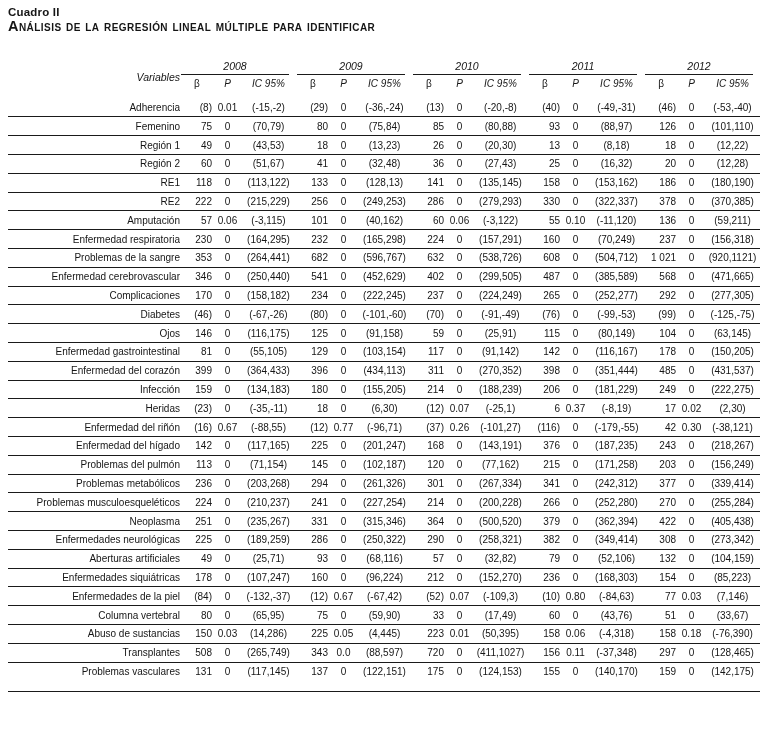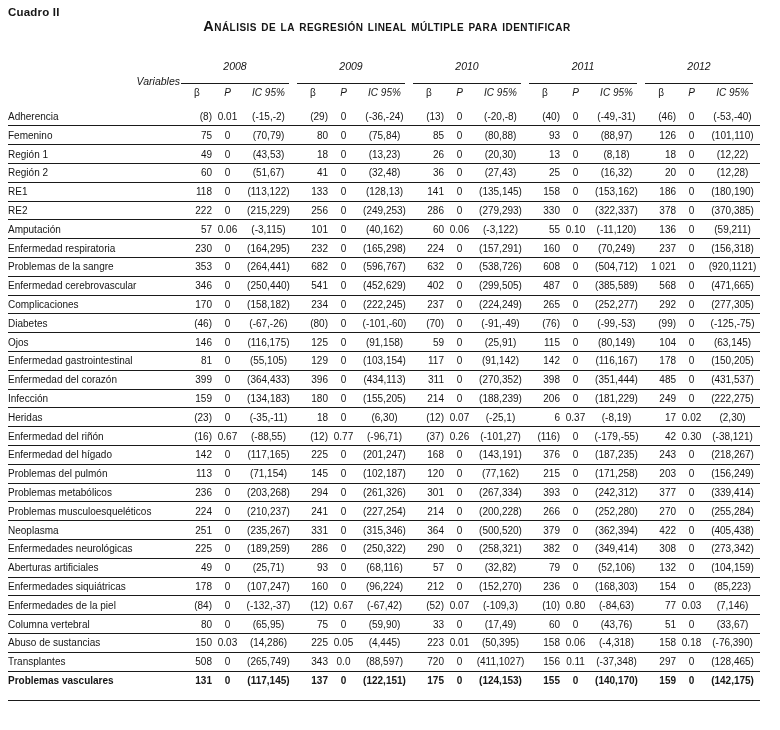--- a/index.html
+++ b/index.html
@@ -13,21 +13,21 @@
   .page { padding: 4px 14px 0 8px; }
 
   .kicker {
     text-align: left;
     font-weight: bold;
     font-size: 11.5px;
     letter-spacing: .2px;
     padding-top: 2px;
   }
   .title-line {
-    text-align: center;
+    text-align: left;
     font-weight: bold;
     font-variant: small-caps;
     font-size: 14.5px;
     letter-spacing: .45px;
     line-height: 1.22;
   }
 
   table.regress {
     border-collapse: collapse;
     table-layout: fixed;
@@ -48,44 +48,44 @@
     text-align: right;
     vertical-align: middle;
   }
   th.year { padding: 0; vertical-align: bottom; }
   th.year .yline {
     font-style: italic;
     font-size: 10.5px;
     text-align: center;
     border-bottom: 1px solid #1a1a1a;
     margin: 0 7px 0 1px;
-    padding-bottom: 11px;
+    padding-bottom: 2px;
   }
   tr.subhead th {
     font-size: 10px;
     text-align: center;
     padding: 3px 0 5px 0;
   }
   tr.subhead th.sub-p, tr.subhead th.sub-ic { font-style: italic; }
 
   tbody td {
     border-bottom: 1px solid #1a1a1a;
     height: 17.8px;
     vertical-align: middle;
     white-space: nowrap;
     overflow: hidden;
   }
   tbody tr:first-child td { padding-top: 5px; }
-  td.var  { text-align: left; }
+  td.var  { text-align: right; }
   td.beta { text-align: right; padding-right: 2px; }
   td.p    { text-align: center; }
   td.ic   { text-align: center; }
 
   
-  tbody tr:nth-last-child(2) td { border-bottom: none; font-weight: bold; }
+  tbody tr:nth-last-child(2) td { border-bottom: none; }
   tr.spacer-row td { height: 11px; border-bottom: 1px solid #1a1a1a; }
 </style>
 </head>
 <body>
 
 <div class="page">
 
   <div class="kicker">Cuadro II</div>
   <div class="title-line">Análisis de la regresión lineal múltiple para identificar</div>
 
@@ -510,21 +510,21 @@
           <td class="var">Problemas metabólicos</td>
           <td class="beta">236</td>
           <td class="p">0</td>
           <td class="ic">(203,268)</td>
           <td class="beta">294</td>
           <td class="p">0</td>
           <td class="ic">(261,326)</td>
           <td class="beta">301</td>
           <td class="p">0</td>
           <td class="ic">(267,334)</td>
-          <td class="beta">393</td>
+          <td class="beta">341</td>
           <td class="p">0</td>
           <td class="ic">(242,312)</td>
           <td class="beta">377</td>
           <td class="p">0</td>
           <td class="ic">(339,414)</td>
         </tr>
         <tr>
           <td class="var">Problemas musculoesqueléticos</td>
           <td class="beta">224</td>
           <td class="p">0</td>

